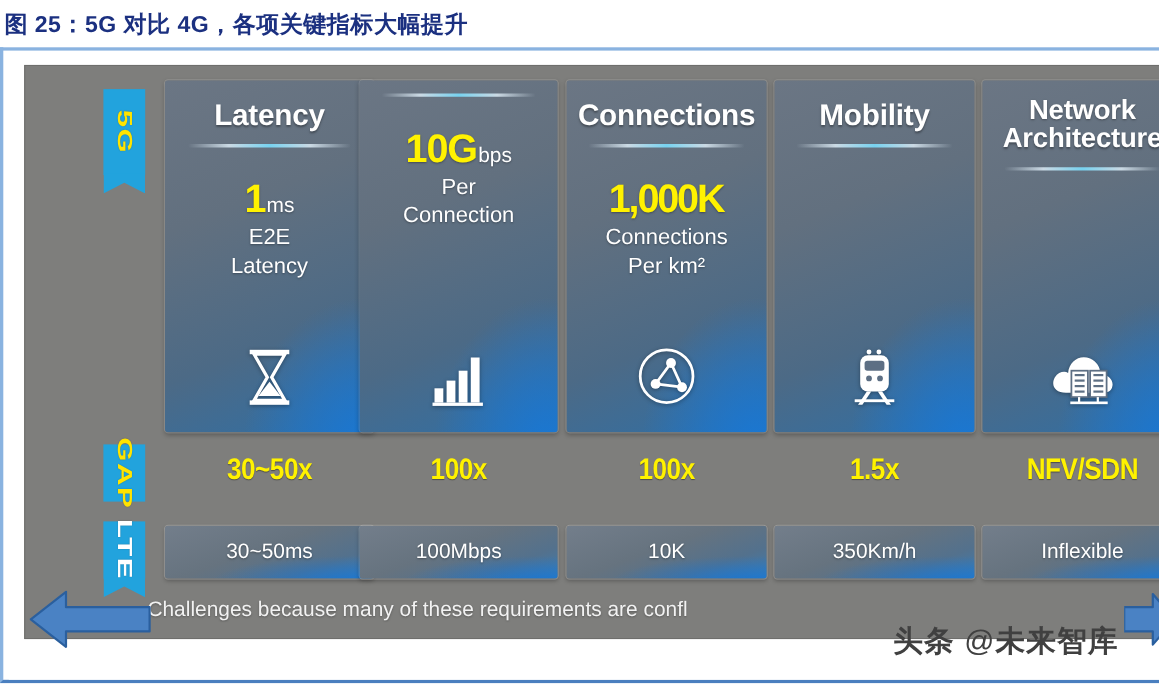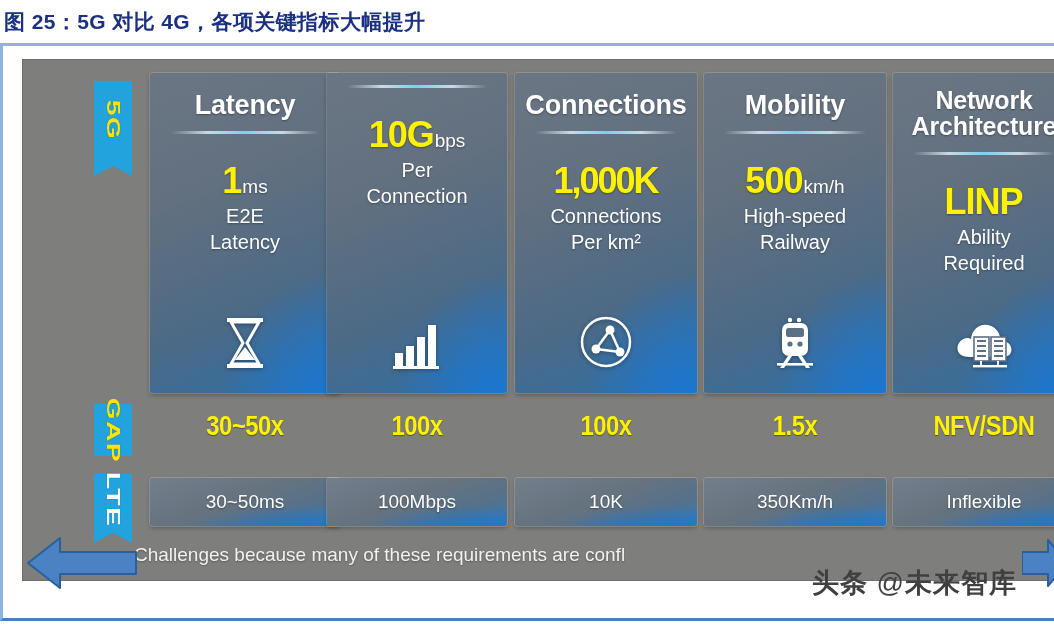--- a/index.html
+++ b/index.html
@@ -336,25 +336,20 @@
           </div>
         </div>
         <div class="gap-value">100x</div>
         <div class="lte-chip">10K</div>
       </div>
 
       <div class="col">
         <div class="card">
           <div class="card-title">Mobility</div>
           <div class="divider"></div>
-          <div class="metric">
-            <span class="metric-big">500</span><span class="metric-unit">km/h</span>
-            <div class="metric-desc">High-speed</div>
-            <div class="metric-desc">Railway</div>
-          </div>
           <div class="card-icon">
             <svg width="44" height="52" viewBox="0 0 44 52">
               <circle cx="17" cy="3" r="2.2" fill="#ffffff"></circle>
               <circle cx="26" cy="3" r="2.2" fill="#ffffff"></circle>
               <rect x="9" y="6" width="26" height="33" rx="7" fill="#ffffff"></rect>
               <rect x="13" y="11" width="18" height="9" rx="2.5" fill="#5d6f84"></rect>
               <circle cx="17" cy="27" r="2.6" fill="#5d6f84"></circle>
               <circle cx="27" cy="27" r="2.6" fill="#5d6f84"></circle>
               <path d="M15 39 L7 51 L11 51 L19 39 Z" fill="#ffffff"></path>
               <path d="M29 39 L37 51 L33 51 L25 39 Z" fill="#ffffff"></path>
@@ -363,25 +358,20 @@
           </div>
         </div>
         <div class="gap-value">1.5x</div>
         <div class="lte-chip">350Km/h</div>
       </div>
 
       <div class="col">
         <div class="card">
           <div class="card-title two-line">Network Architecture</div>
           <div class="divider"></div>
-          <div class="metric">
-            <span class="metric-big">LINP</span><span class="metric-unit"></span>
-            <div class="metric-desc">Ability</div>
-            <div class="metric-desc">Required</div>
-          </div>
           <div class="card-icon">
             <svg width="62" height="52" viewBox="0 0 62 52">
               <path d="M16 40 C6 40 2 33 6 26 C9 21 15 20 18 22 C19 11 29 5 38 9 C45 12 48 19 47 24 C55 23 60 29 58 35 C57 39 53 40 48 40 Z" fill="#ffffff"></path>
               <rect x="21" y="20" width="15" height="24" fill="#ffffff" stroke="#5d6f84" stroke-width="1.6"></rect>
               <rect x="38" y="20" width="15" height="24" fill="#ffffff" stroke="#5d6f84" stroke-width="1.6"></rect>
               <rect x="24" y="23" width="9" height="2" fill="#5d6f84"></rect>
               <rect x="24" y="28" width="9" height="2" fill="#5d6f84"></rect>
               <rect x="24" y="33" width="9" height="2" fill="#5d6f84"></rect>
               <rect x="24" y="38" width="9" height="2" fill="#5d6f84"></rect>
               <rect x="41" y="23" width="9" height="2" fill="#5d6f84"></rect>

